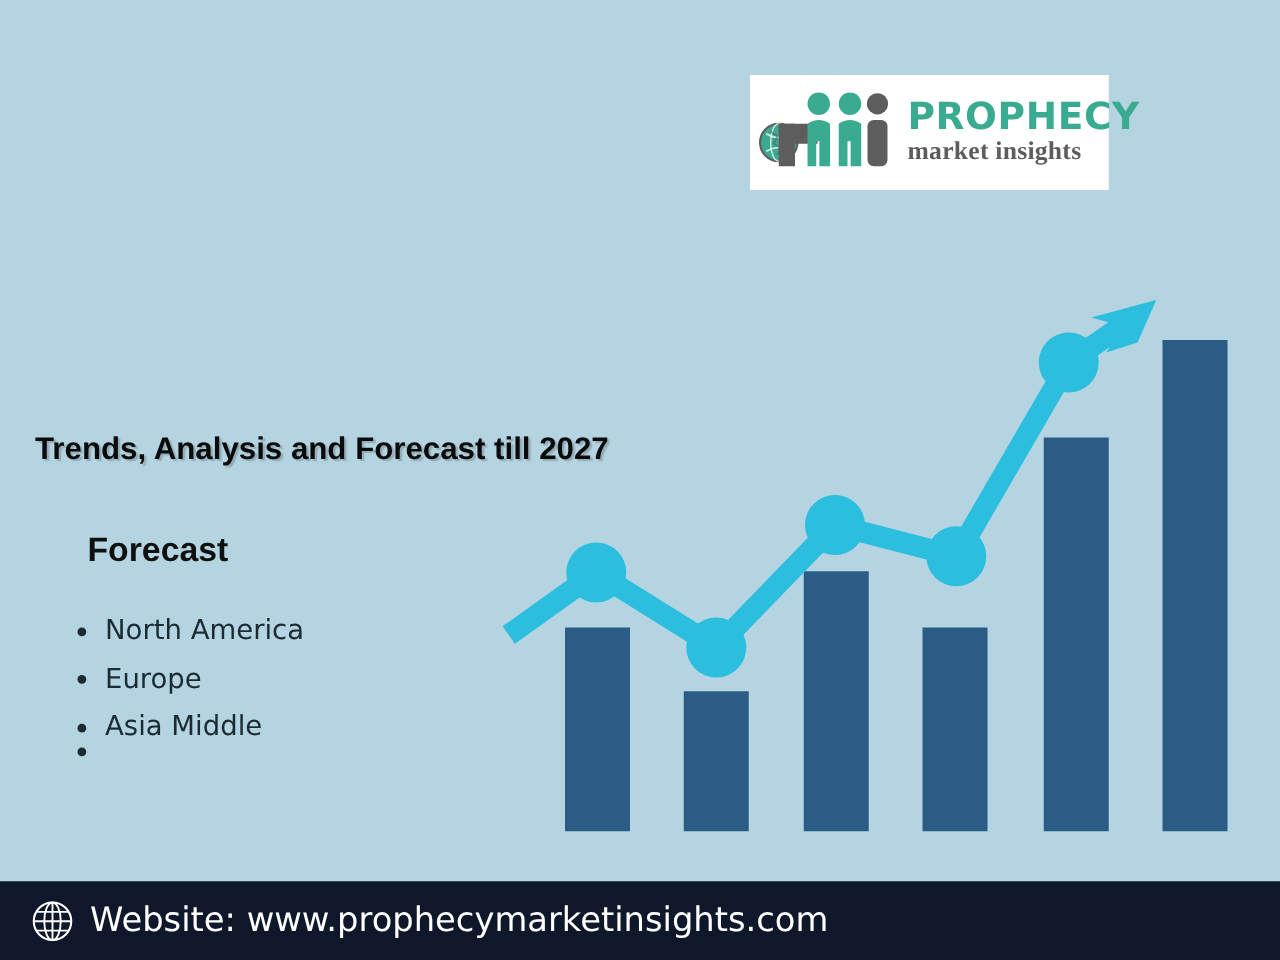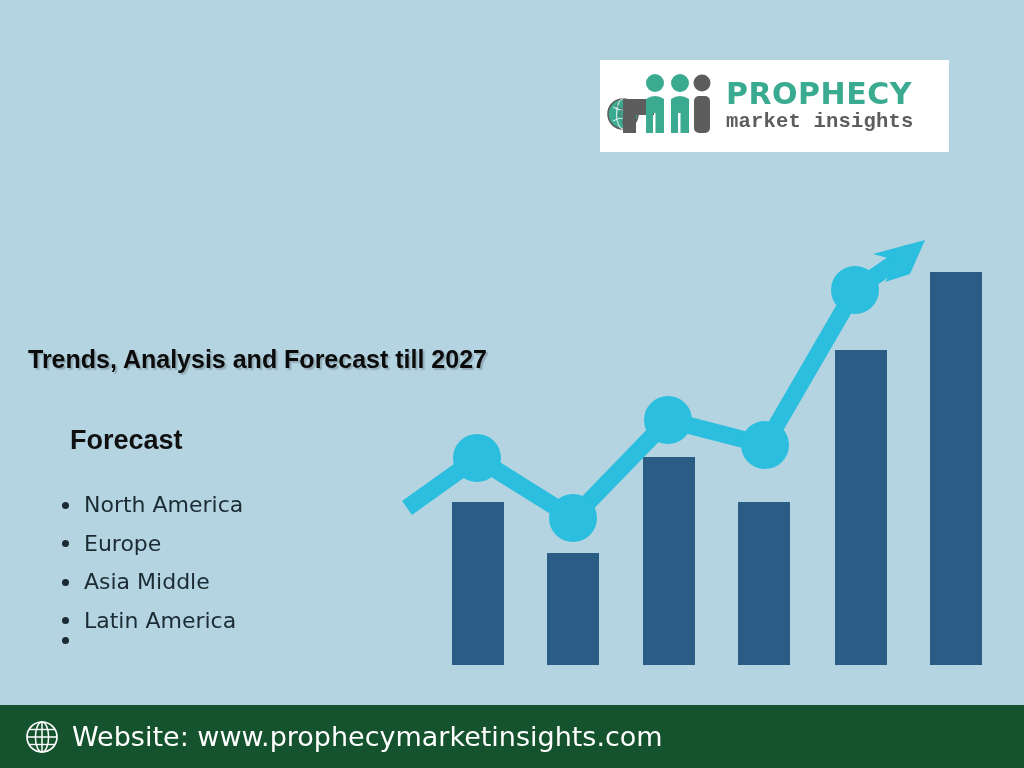--- a/index.html
+++ b/index.html
@@ -85,21 +85,21 @@
     margin-top: -3.5px;
     border-radius: 50%;
     background: #1b2b33;
   }
 
   
   .logo-box {
     position: absolute;
     left: 600px;
     top: 60px;
-    width: 349px;
+    width: 287px;
     height: 92px;
     background: #ffffff;
     display: flex;
     align-items: center;
     padding: 0 6px;
     box-sizing: border-box;
   }
   .logo-mark {
     flex: 0 0 auto;
     width: 116px;
@@ -115,21 +115,21 @@
   }
   .logo-prophecy {
     font-family: "DejaVu Sans", sans-serif;
     font-size: 30px;
     font-weight: bold;
     color: #3aab91;
     letter-spacing: 0.5px;
     line-height: 1.02;
   }
   .logo-mi {
-    font-family: Liberation Mono, monospace;
+    font-family: Liberation Serif, serif;
     font-size: 20.5px;
     font-weight: bold;
     color: #5d5d5d;
     letter-spacing: 0.2px;
     line-height: 1.15;
   }
 
   
   .chart-area {
     position: absolute;
@@ -142,21 +142,21 @@
     display: block;
   }
 
   
   .footer {
     position: absolute;
     left: 0;
     bottom: 0;
     width: 1024px;
     height: 63px;
-    background: #14532d;
+    background: #0f172a;
     display: flex;
     align-items: center;
   }
   .footer-globe {
     flex: 0 0 auto;
     margin-left: 24px;
     width: 36px;
     height: 36px;
   }
   .footer-text {
@@ -181,24 +181,20 @@
       <span class="bullet"></span>
       <span>North America</span>
     </li>
     <li>
       <span class="bullet"></span>
       <span>Europe</span>
     </li>
     <li>
       <span class="bullet"></span>
       <span>Asia Middle</span>
-    </li>
-    <li>
-      <span class="bullet"></span>
-      <span>Latin America</span>
     </li>
     <li>
       <span class="bullet"></span>
     </li>
   </ul>
 
   <div class="logo-box">
     <div class="logo-mark">
       <svg width="116" height="74" viewBox="0 0 116 74" xmlns="http://www.w3.org/2000/svg">
 

